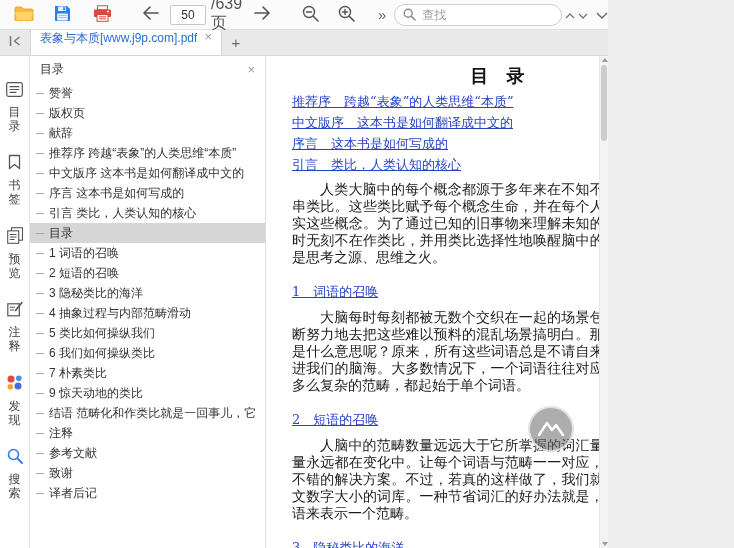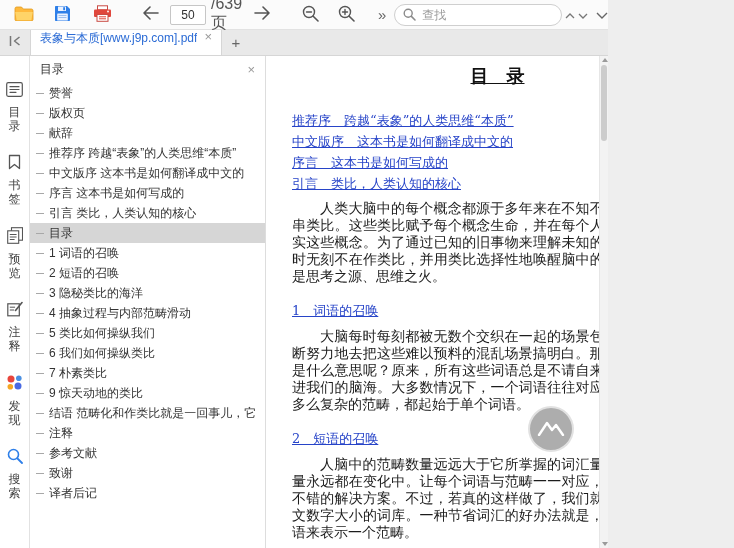--- a/index.html
+++ b/index.html
@@ -50,21 +50,21 @@
   .toc-close { margin-left:auto; font-size:13px; color:#999; border:none; background:transparent; cursor:pointer; }
   .toc-list { padding-top:1px; }
   .toc-item { height:20px; line-height:20px; font-size:12px; color:#333; white-space:nowrap;
               overflow:hidden; padding-left:19px; position:relative; cursor:pointer; }
   .toc-item::before { content:""; position:absolute; left:6px; top:10px; width:8px; border-top:1px solid #a8a8a8; }
   .toc-item.selected { background:#d6d6d6; }
 
   
   .content { position:absolute; top:56px; left:266px; bottom:0; width:459px; background:#fff; overflow:hidden; }
   .page { padding:8px 22px 0 26px; font-family:"DejaVu Serif", serif; color:#1c1c1c; }
-  .doc-title { text-align:center; font-size:18px; font-weight:bold; margin-bottom:22px; color:#111;text-decoration:underline; }
+  .doc-title { text-align:center; font-size:18px; font-weight:bold; margin-bottom:3px; color:#111; }
   .front-link { display:block; color:#2744c8; text-decoration:underline; font-size:13px;
                 line-height:21px; cursor:pointer; }
   .para { font-size:14px; line-height:17px; text-align:justify; text-indent:2em; margin:6px 0 8px; }
   .sec-head { display:inline-block; color:#2744c8; text-decoration:underline; font-size:13px;
               margin:9px 0 2px; cursor:pointer; }
 
   
   .scrollbar { position:absolute; top:56px; right:0; bottom:0; width:9px; background:#f3f3f3;
                border-left:1px solid #e6e6e6; }
   .scroll-up { position:absolute; top:2px; left:2px; width:0; height:0;

